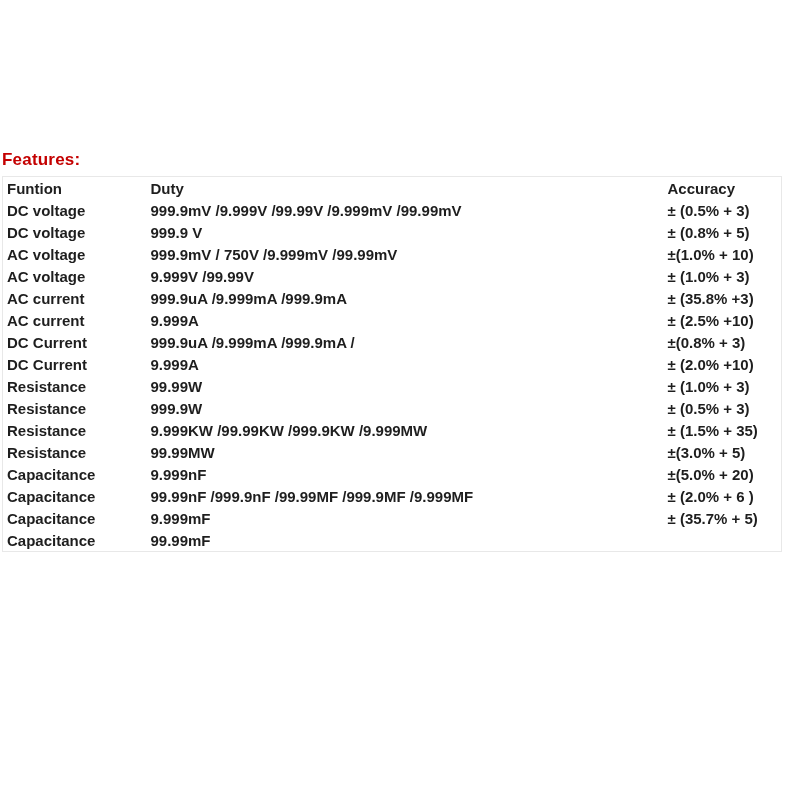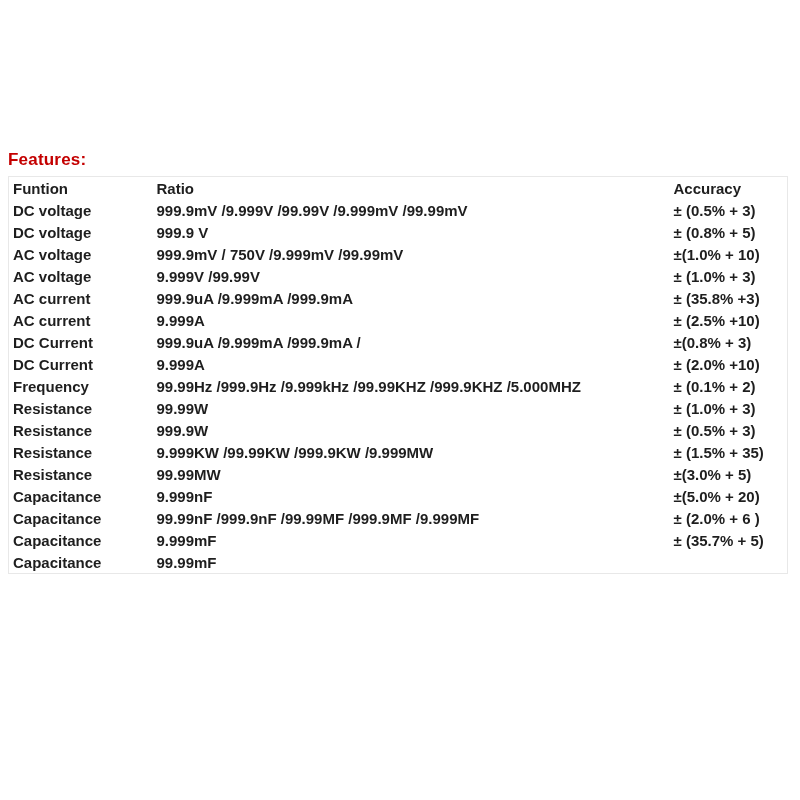--- a/index.html
+++ b/index.html
@@ -6,21 +6,21 @@
   html,body { margin:0; padding:0; }
   body {
     width:800px; height:800px;
     background:#ffffff;
     font-family:"Liberation Sans", sans-serif;
     position:relative;
     overflow:hidden;
   }
   .sheet {
     position:absolute;
-    left:8px; top:150px;
+    left:2px; top:150px;
     width:780px;
   }
   .features-heading {
     margin:0 0 6px 0;
     font-size:17px;
     font-weight:700;
     color:var(--accent);
     letter-spacing:0.2px;
   }
   table.spec {
@@ -53,21 +53,21 @@
 
   <table class="spec">
     <colgroup>
       <col class="c-function">
       <col class="c-range">
       <col class="c-accuracy">
     </colgroup>
     <thead>
       <tr>
         <th>Funtion</th>
-        <th>Ratio</th>
+        <th>Duty</th>
         <th>Accuracy</th>
       </tr>
     </thead>
     <tbody>
         <tr>
           <td>DC voltage</td>
           <td>999.9mV /9.999V /99.99V /9.999mV /99.99mV</td>
           <td>± (0.5% + 3)</td>
         </tr>
         <tr>
@@ -97,25 +97,20 @@
         </tr>
         <tr>
           <td>DC Current</td>
           <td>999.9uA /9.999mA /999.9mA /</td>
           <td>±(0.8% + 3)</td>
         </tr>
         <tr>
           <td>DC Current</td>
           <td>9.999A</td>
           <td>± (2.0% +10)</td>
-        </tr>
-        <tr>
-          <td>Frequency</td>
-          <td>99.99Hz /999.9Hz /9.999kHz /99.99KHZ /999.9KHZ /5.000MHZ</td>
-          <td>± (0.1% + 2)</td>
         </tr>
         <tr>
           <td>Resistance</td>
           <td>99.99W</td>
           <td>± (1.0% + 3)</td>
         </tr>
         <tr>
           <td>Resistance</td>
           <td>999.9W</td>
           <td>± (0.5% + 3)</td>

